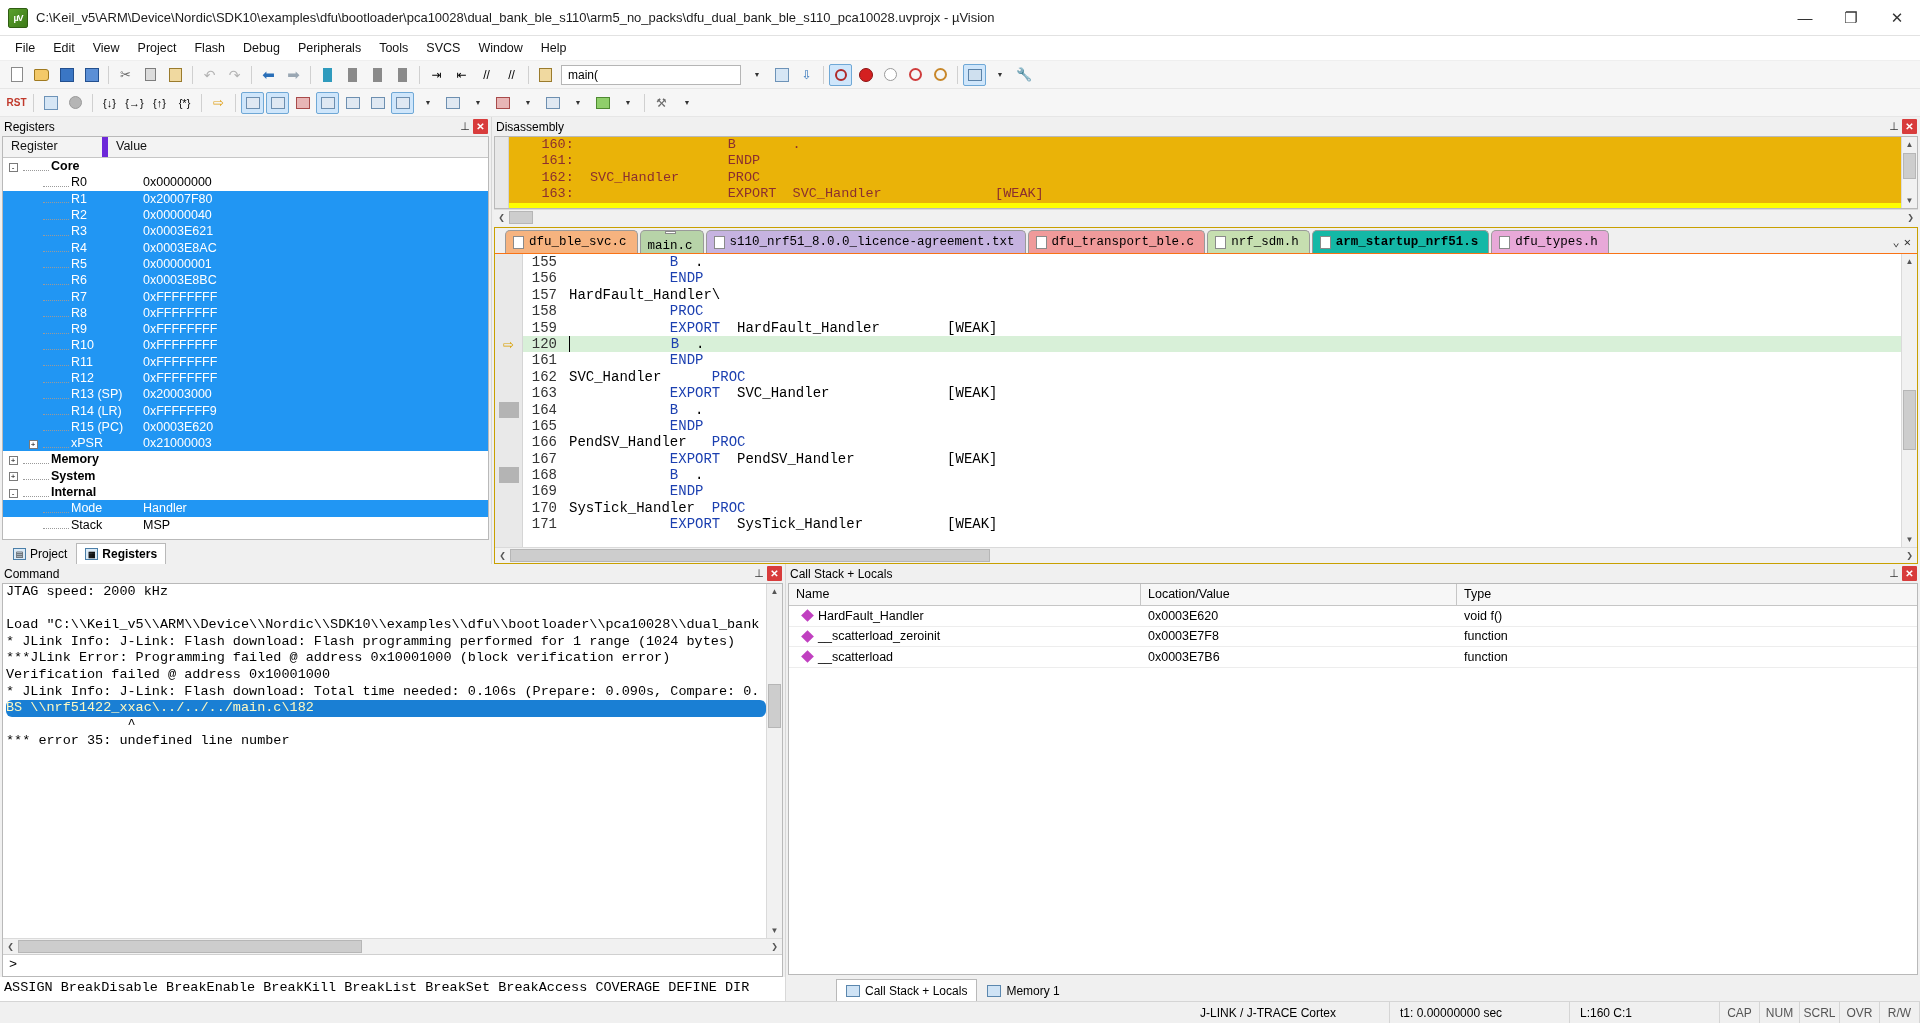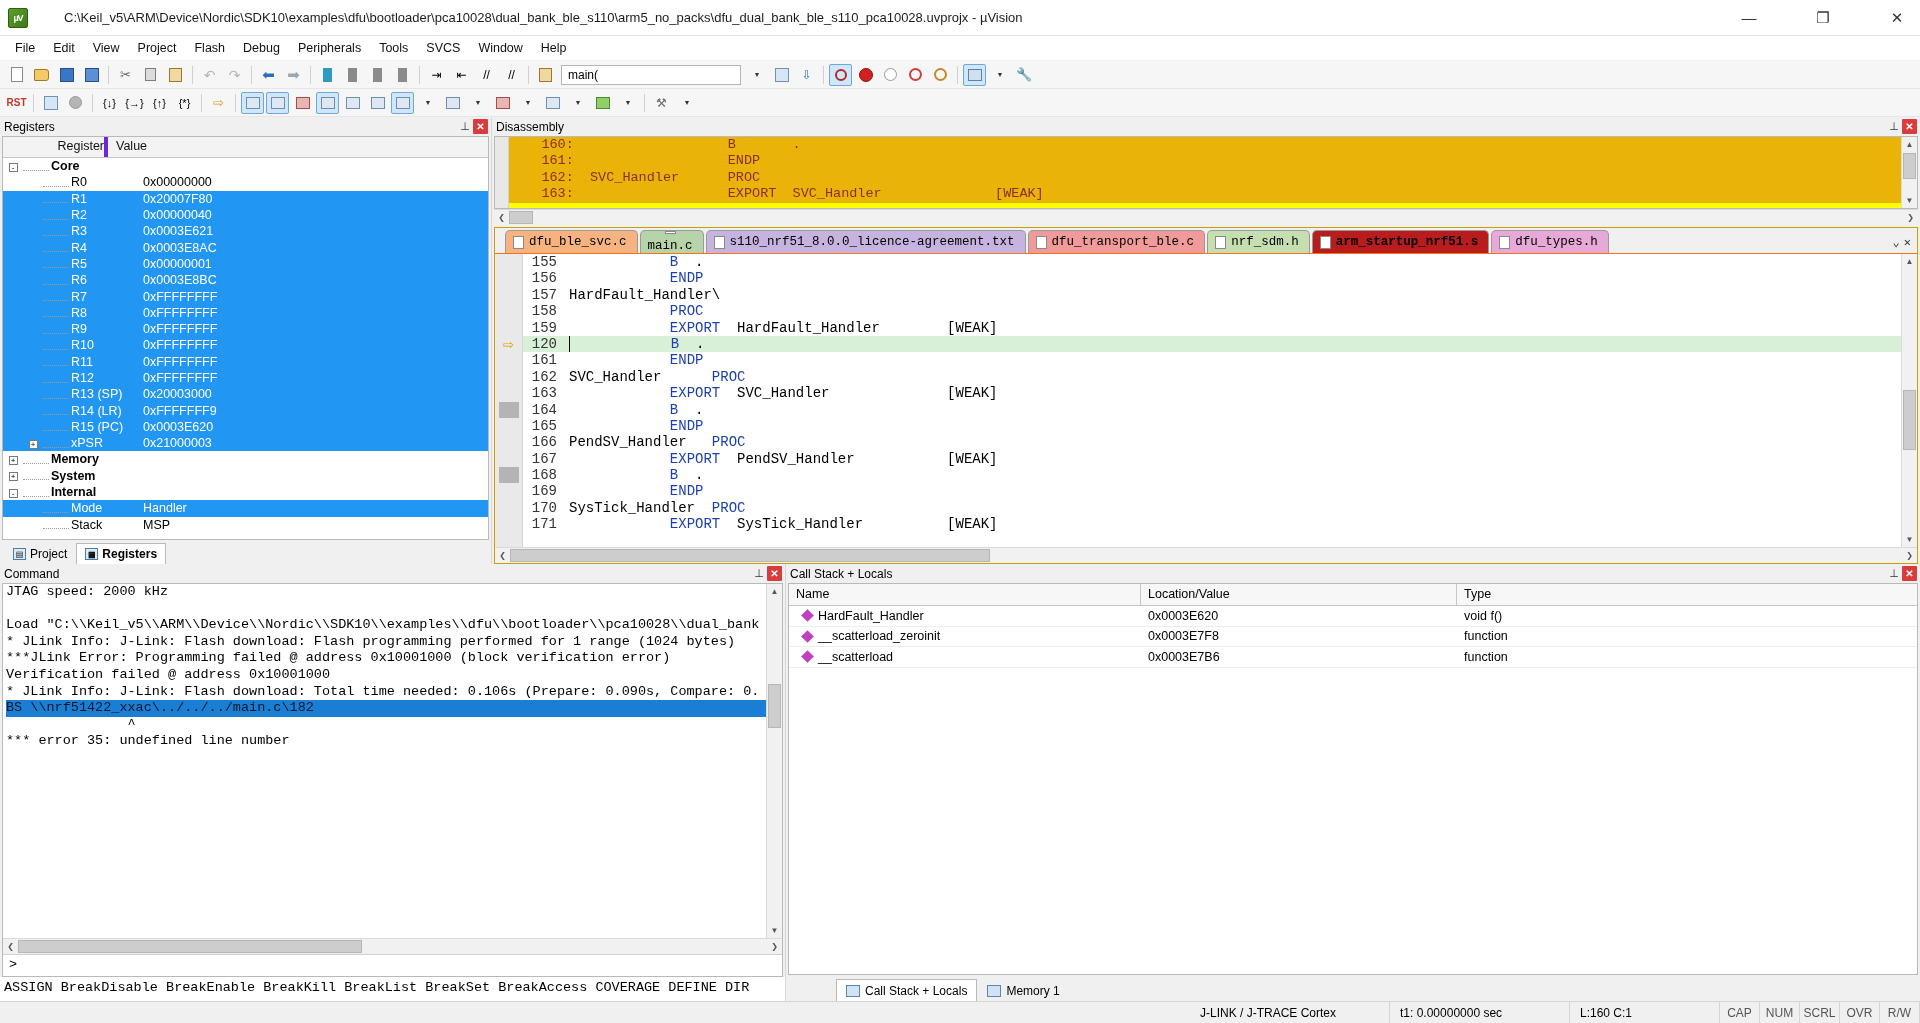--- a/index.html
+++ b/index.html
@@ -13,21 +13,20 @@
     color: #000;
   }
   .app { width: 1920px; height: 1023px; display: flex; flex-direction: column; background: #fff; }
 
   
   .titlebar {
     height: 36px; min-height: 36px;
     display: flex; align-items: center;
     background: #ffffff;
     border-bottom: 1px solid #e2e2e2;
-    gap: 28px;
   }
   .tb-icon {
     width: 20px; height: 20px; margin: 0 8px 0 8px;
     background: linear-gradient(135deg,#5aa02c,#3d7a18);
     border: 1px solid #2f5d12; border-radius: 2px;
     color: #fff; font-size: 9px; font-weight: bold;
     display: flex; align-items: center; justify-content: center;
     letter-spacing: -1px;
   }
   .tb-title { font-size: 13px; color: #1c1c1c; white-space: nowrap; }
@@ -111,21 +110,21 @@
     width: 15px; height: 15px; margin-right: 3px;
     background: #d83c3c; color: #fff; font-size: 10px; font-weight: bold;
     display: flex; align-items: center; justify-content: center; border-radius: 1px;
   }
 
   
   .left-pane { width: 492px; min-width: 492px; display: flex; flex-direction: column; border-right: 1px solid #d8d8d8;}
   .reg-body { flex: 1; background: #fff; border: 1px solid #b9b9b9; margin: 0 2px; display: flex; flex-direction: column; min-height: 0;}
   .reg-hdr { display: flex; height: 21px; min-height: 21px; background: #f3f3f3; border-bottom: 1px solid #c6c6c6; }
   .reg-hdr div { font-size: 12.5px; padding: 2px 0 0 8px; color: #111; }
-  .reg-hdr .c1 { width: 105px; border-right: 4px solid #6d28d9; text-align: right; }
+  .reg-hdr .c1 { width: 105px; border-right: 6px solid #6d28d9; }
   .reg-hdr .c2 { flex: 1; }
   .reg-list { flex: 1; overflow: hidden; font-size: 12.5px; }
   .reg-row { display: flex; height: 16.3px; align-items: center; white-space: nowrap; }
   .reg-row.sel { background: #2196f3; color: #fff; }
   .reg-row .tree { width: 20px; text-align: center; font-size: 10px; color: #555; }
   .reg-row .exp {
     width: 9px; height: 9px; border: 1px solid #7a7a7a; background: #fff;
     font-size: 8px; line-height: 7px; text-align: center; color: #000; display: inline-block;
   }
   .reg-row .nm { font-weight: normal; }
@@ -183,21 +182,21 @@
   .kw { color: #1b3fb0; }
   .arrowmark { color: #d9a000; font-size: 13px; }
 
   
   .lower { flex: 1; display: flex; min-height: 0; }
   .cmd-pane { width: 786px; min-width: 786px; display: flex; flex-direction: column; border-right: 1px solid #d8d8d8;}
   .cmd-box { flex: 1; display: flex; flex-direction: column; background: #fff; border: 1px solid #b9b9b9; margin: 0 2px; min-height: 0;}
   .cmd-out { flex: 1; display: flex; min-height: 0; }
   .cmd-text { flex: 1; overflow: hidden; font-family: "Liberation Mono", monospace; font-size: 13.5px; padding-left: 3px; }
   .cmd-line { height: 16.6px; white-space: pre; }
-  .cmd-line.sel { background: #1a7fd4; color: #0f172a; }
+  .cmd-line.sel { background: #1a7fd4; color: #fef9c3; border-radius: 6px; }
   .cmd-input { height: 22px; min-height:22px; border-top: 1px solid #d0d0d0; font-family: "Liberation Mono", monospace; font-size: 13.5px; padding: 2px 0 0 6px; background:#fff;}
   .cmd-foot { height: 24px; min-height: 24px; font-family: "Liberation Mono", monospace; font-size: 13.5px; padding: 3px 0 0 4px; background: #fff; white-space: nowrap; overflow:hidden;}
 
   
   .cs-pane { flex: 1; display: flex; flex-direction: column; min-width: 0; }
   .cs-table { flex: 1; background: #fff; border: 1px solid #b9b9b9; margin: 0 2px; display:flex; flex-direction:column; min-height:0;}
   .cs-hdr { display: flex; height: 22px; min-height:22px; background: #f7f7f7; border-bottom: 1px solid #c6c6c6; font-size: 12.5px; }
   .cs-hdr div { padding: 3px 0 0 7px; }
   .cs-hdr .h1 { width: 352px; border-right: 1px solid #c6c6c6; }
   .cs-hdr .h2 { width: 316px; border-right: 1px solid #c6c6c6; }
@@ -676,21 +675,21 @@
                 <span>s110_nrf51_8.0.0_licence-agreement.txt</span>
               </div>
               <div class="etab" style="background: rgb(240, 154, 154);">
                 <span class="fi"></span>
                 <span>dfu_transport_ble.c</span>
               </div>
               <div class="etab" style="background: rgb(198, 223, 176);">
                 <span class="fi"></span>
                 <span>nrf_sdm.h</span>
               </div>
-              <div class="etab active" style="background: #b91c1c;">
+              <div class="etab active" style="background: #14b8a6;">
                 <span class="fi"></span>
                 <span>arm_startup_nrf51.s</span>
               </div>
               <div class="etab" style="background: rgb(232, 168, 216);">
                 <span class="fi"></span>
                 <span>dfu_types.h</span>
               </div>
               <div class="tab-ctl">
                 <span>⌄</span>
                 <span>✕</span>

